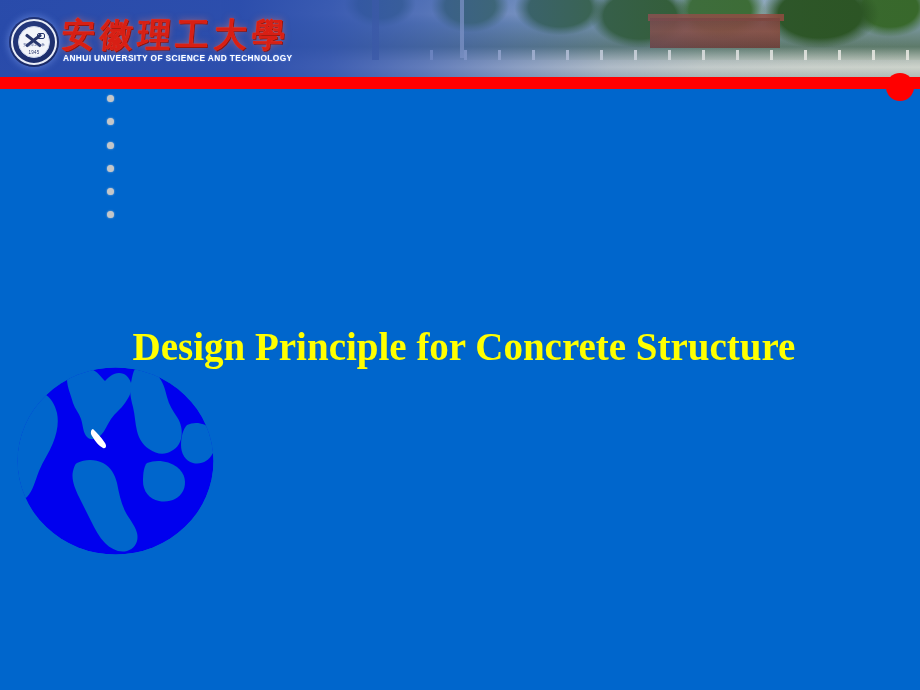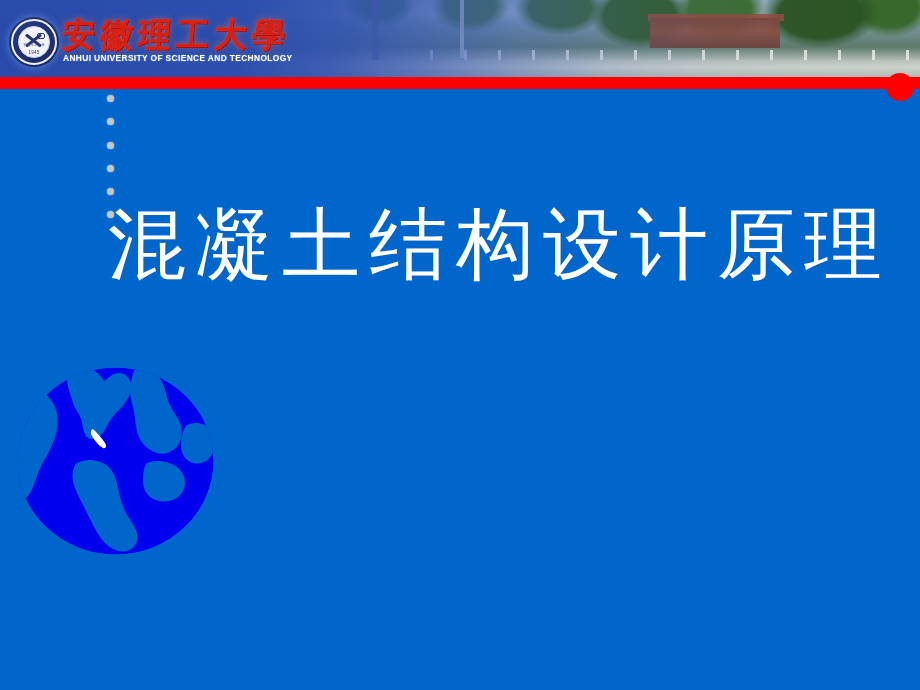--- a/index.html
+++ b/index.html
@@ -330,21 +330,21 @@
 
   <div id="dot-column">
       <div class="bullet-dot" style="top: 4px; background: rgb(196, 198, 200);"></div>
       <div class="bullet-dot" style="top: 27px; background: rgb(196, 198, 200);"></div>
       <div class="bullet-dot" style="top: 51px; background: rgb(196, 198, 200);"></div>
       <div class="bullet-dot" style="top: 74px; background: rgb(196, 198, 200);"></div>
       <div class="bullet-dot" style="top: 97px; background: rgb(196, 198, 200);"></div>
       <div class="bullet-dot" style="top: 120px; background: rgb(196, 198, 200);"></div>
     </div>
 
-  <div id="title-cn">混凝土结构设计原理</div>
+  <div id="title-en">Design Principle for Concrete Structure</div>
 
   <div id="globe">
     <svg width="197" height="188" viewBox="0 0 197 188" xmlns="http://www.w3.org/2000/svg">
       <defs>
         <clipPath id="globeClip">
           <ellipse cx="98.5" cy="94" rx="98" ry="93.5"></ellipse>
         </clipPath>
       </defs>
       <g clip-path="url(#globeClip)">
         <ellipse cx="98.5" cy="94" rx="98" ry="93.5" fill="#0000ee"></ellipse>

